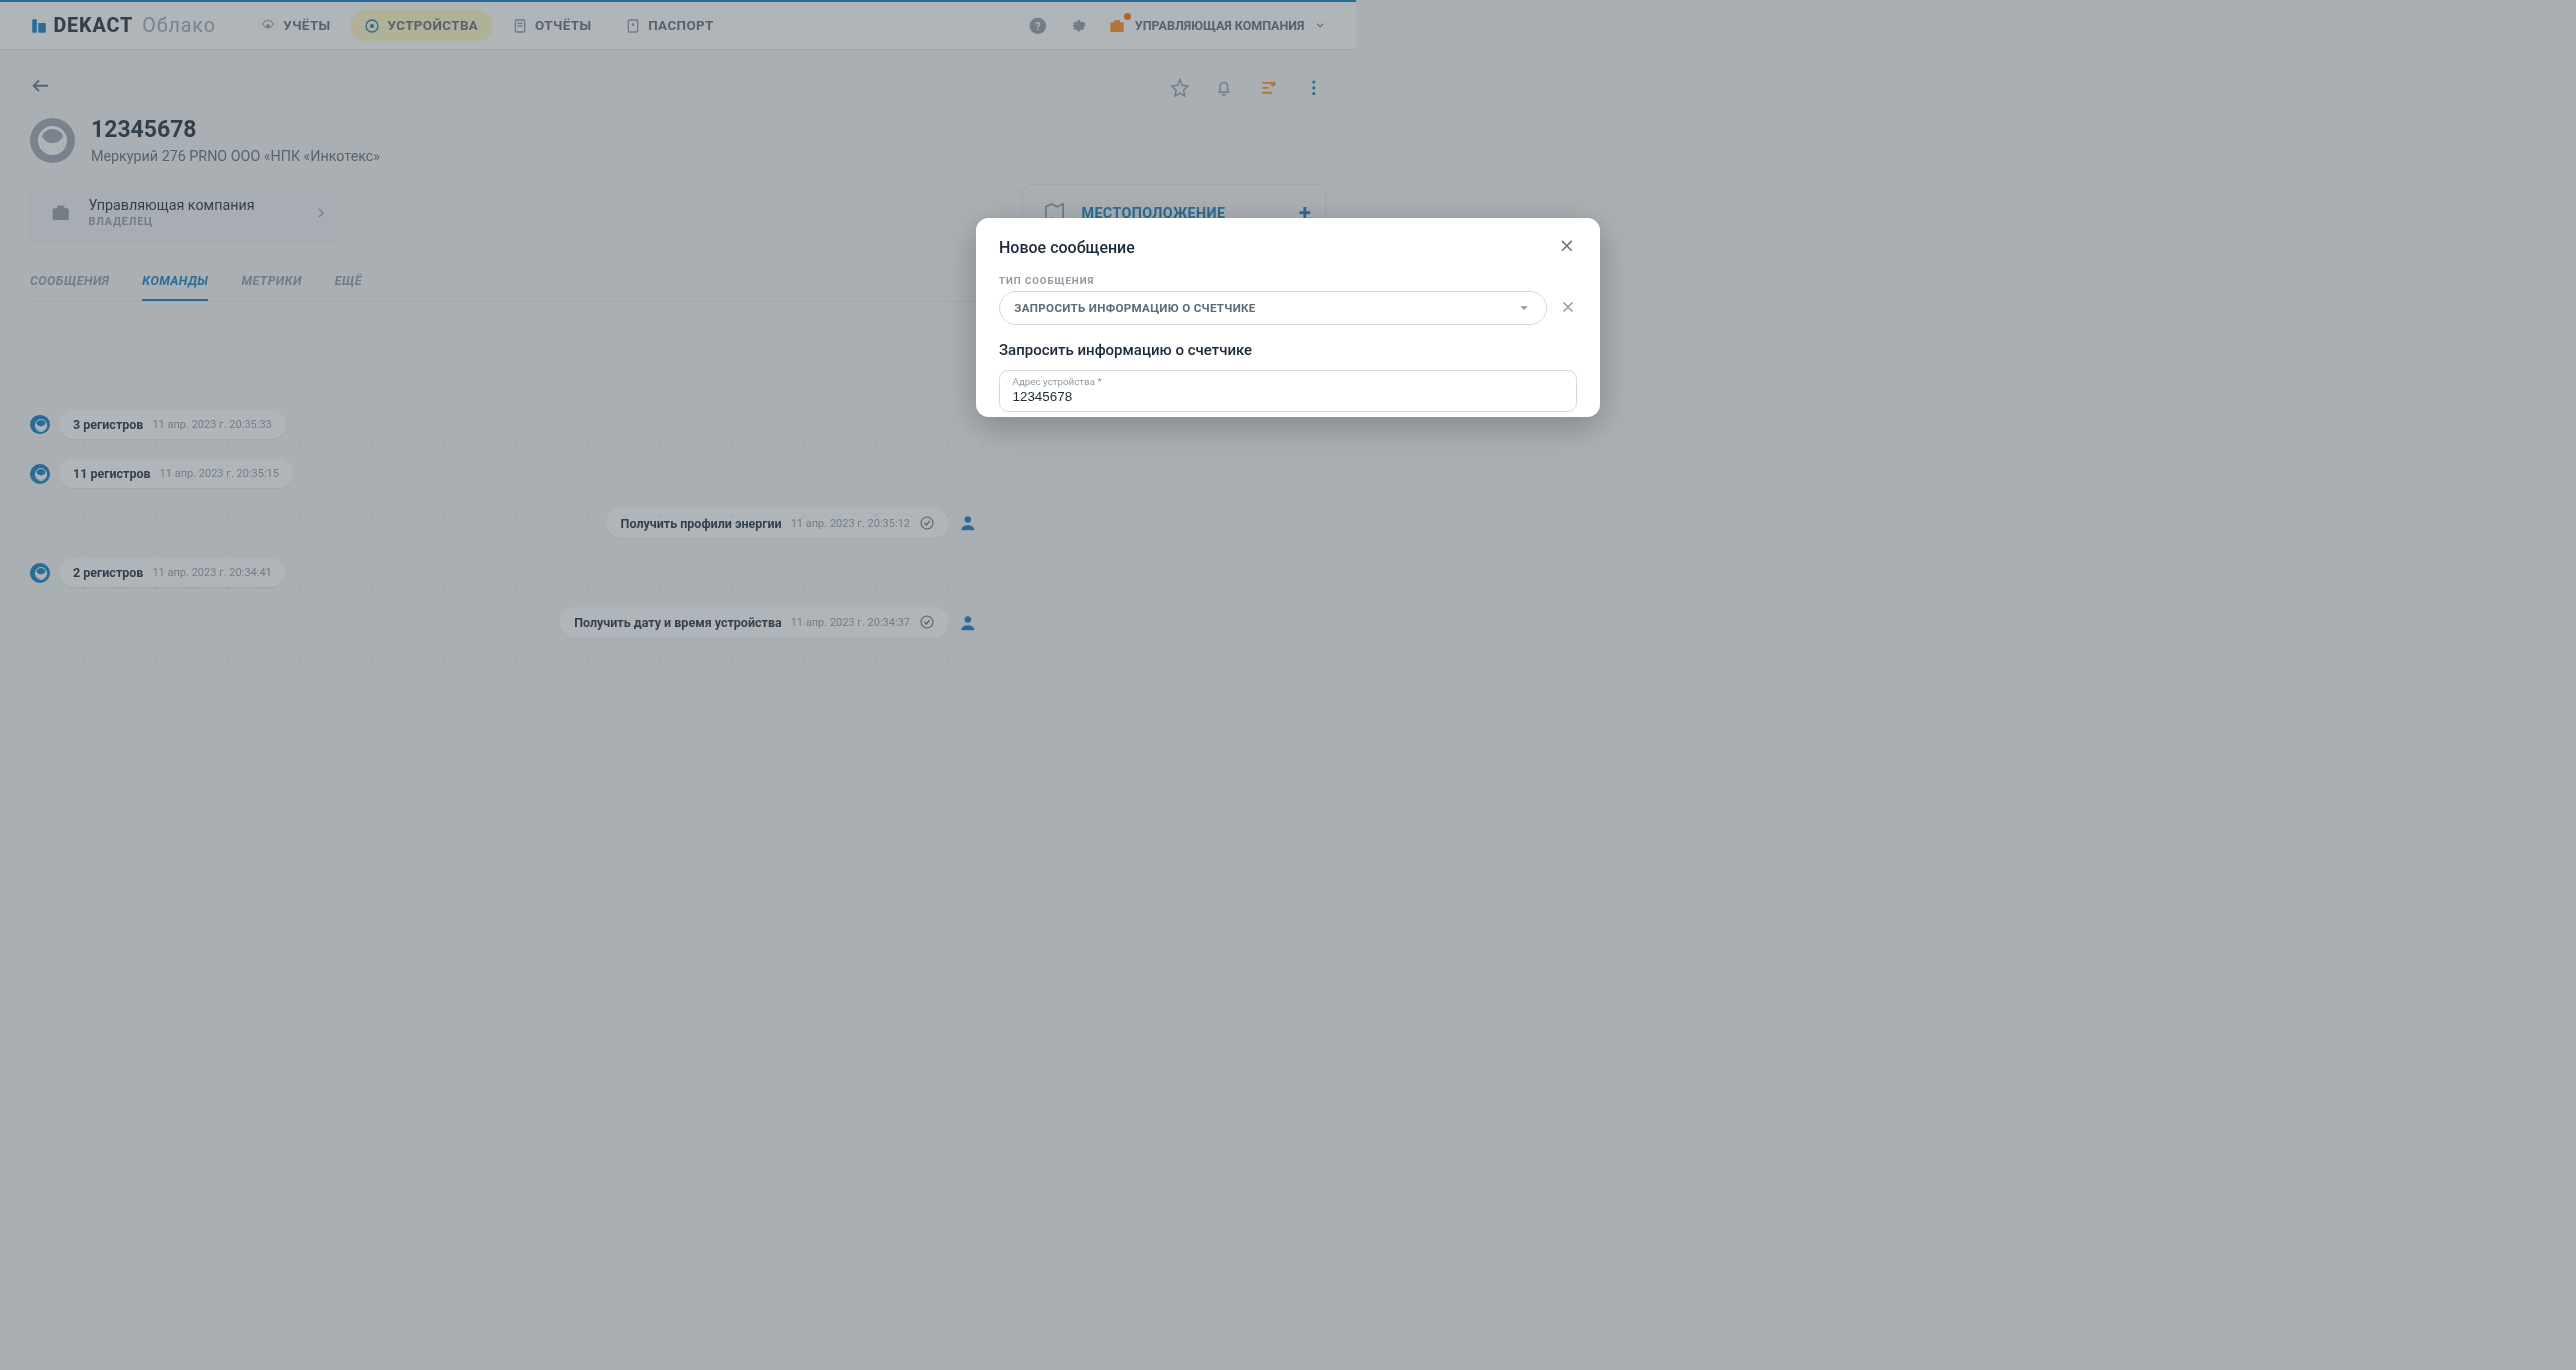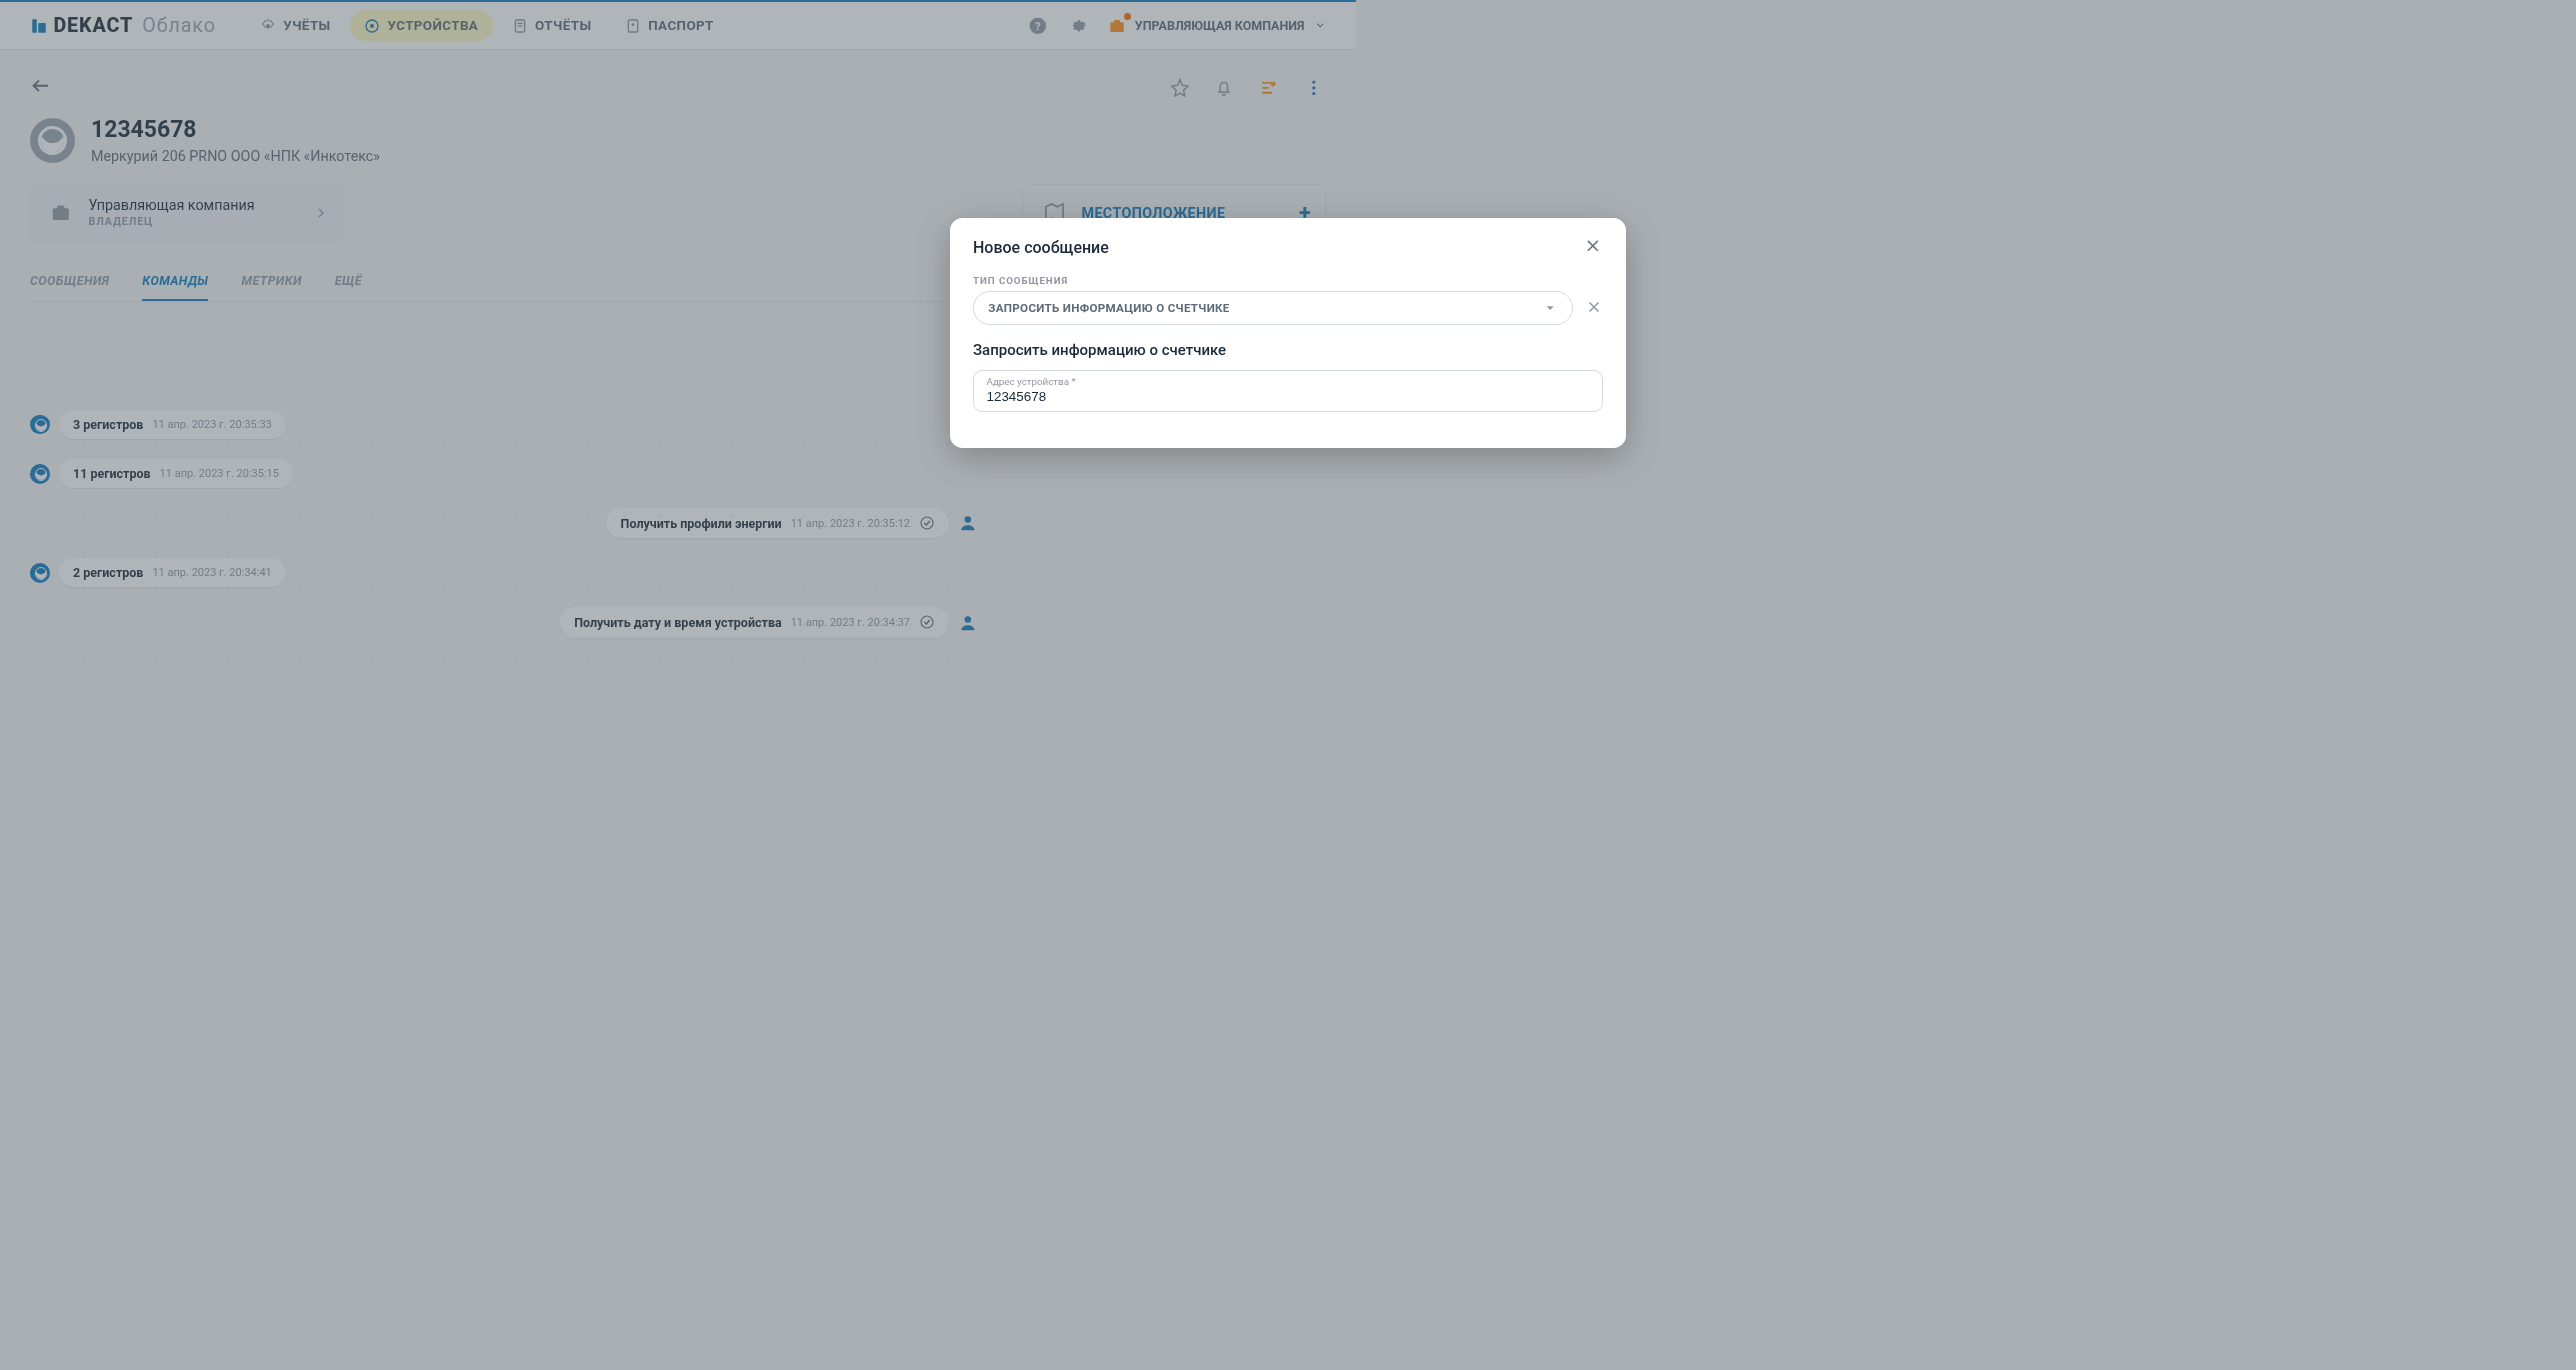--- a/index.html
+++ b/index.html
@@ -111,21 +111,21 @@
   }
 
   
   .overlay {
     position:fixed; inset:0; background:rgba(80,90,100,.45);
     display:flex; align-items:flex-start; justify-content:center;
     padding-top: 218px;
     z-index: 100;
   }
   .modal {
-    width: 676px; background:#fff; border-radius:12.5px; padding: 18px 23px 36px 23px;
+    width: 624px; background:#fff; border-radius:12.5px; padding: 18px 23px 5px 23px;
     box-shadow: 0 9px 36px rgba(0,0,0,.25);
     position: relative;
   }
   .modal-head { display:flex; align-items:center; justify-content:space-between; }
   .modal-title { font-size:16px; color:#1b2a3a; font-weight:500; }
   .modal-close { color:#6b7580; cursor:pointer; }
   .modal-close svg { width:19.7px; height:19.7px; }
 
   .field-label { font-size:9.8px; letter-spacing:0.9px; font-weight:700; color:#8f99a4; margin-top:16px; }
   .field-row { display:flex; align-items:center; gap:12.5px; margin-top:5.4px; }
@@ -263,21 +263,21 @@
             <circle cx="12" cy="19" r="2" fill="currentColor"></circle>
           </svg>
         </div>
     </div>
   </div>
 
   <div class="title-row">
     <div class="device-icon-big"></div>
     <div class="title-text">
       <h1>12345678</h1>
-      <div class="subtitle">Меркурий 206 PRNO ООО «НПК «Инкотекс»</div>
+      <div class="subtitle">Меркурий 276 PRNO ООО «НПК «Инкотекс»</div>
     </div>
   </div>
 
   <div class="info-cards">
     <div class="card owner">
       <div class="card-icon">
           <svg viewBox="0 0 24 24" fill="currentColor" width="21.5" height="21.5">
             <rect x="3" y="7" width="18" height="13" rx="2"></rect>
             <rect x="8" y="4" width="8" height="4" rx="1"></rect>
           </svg>

